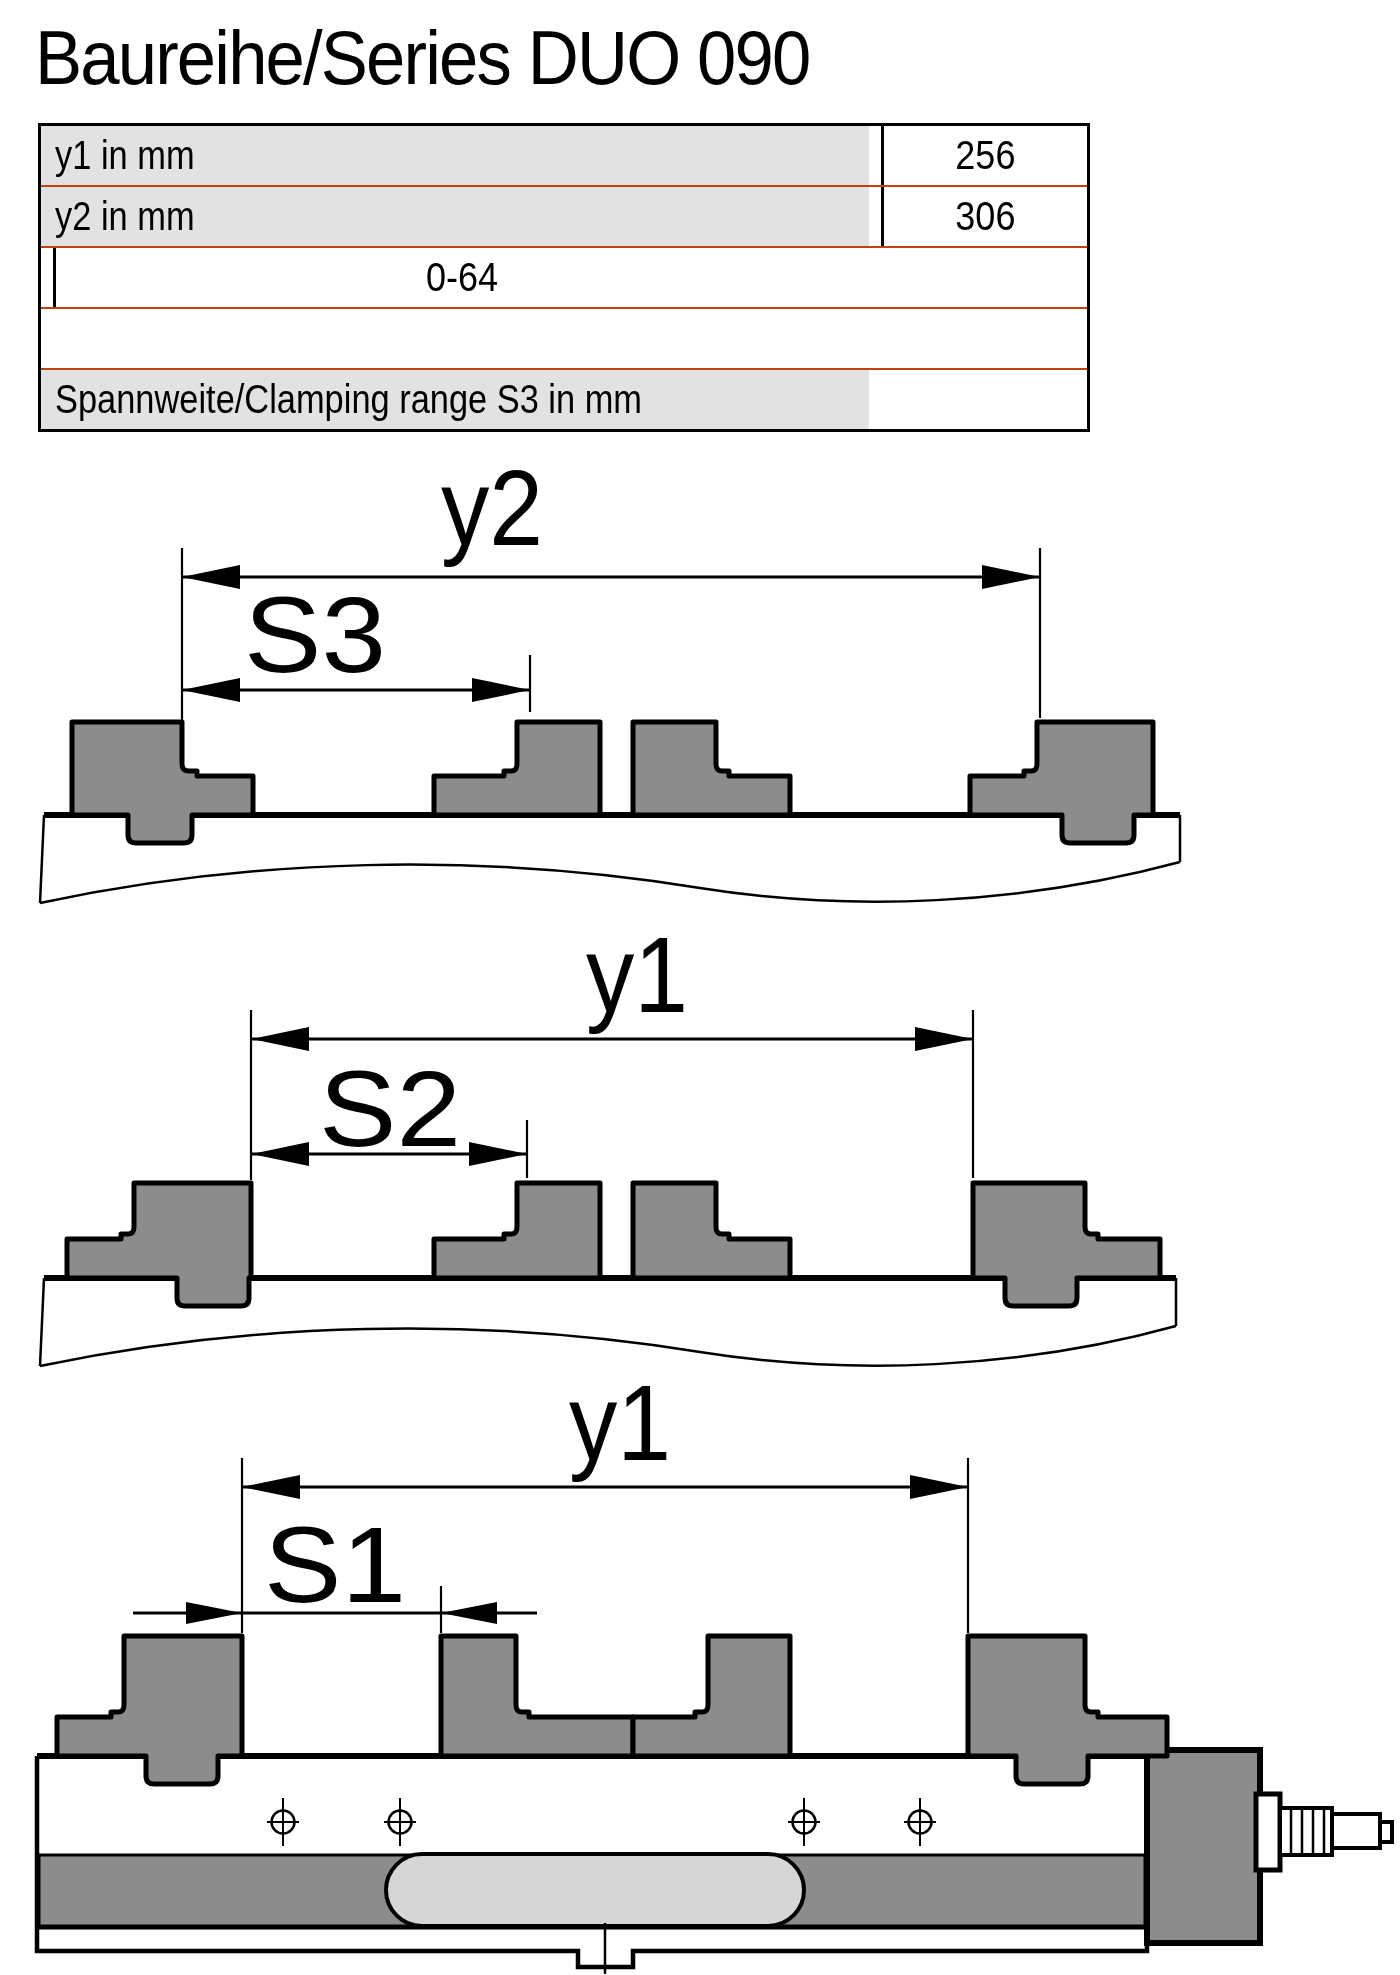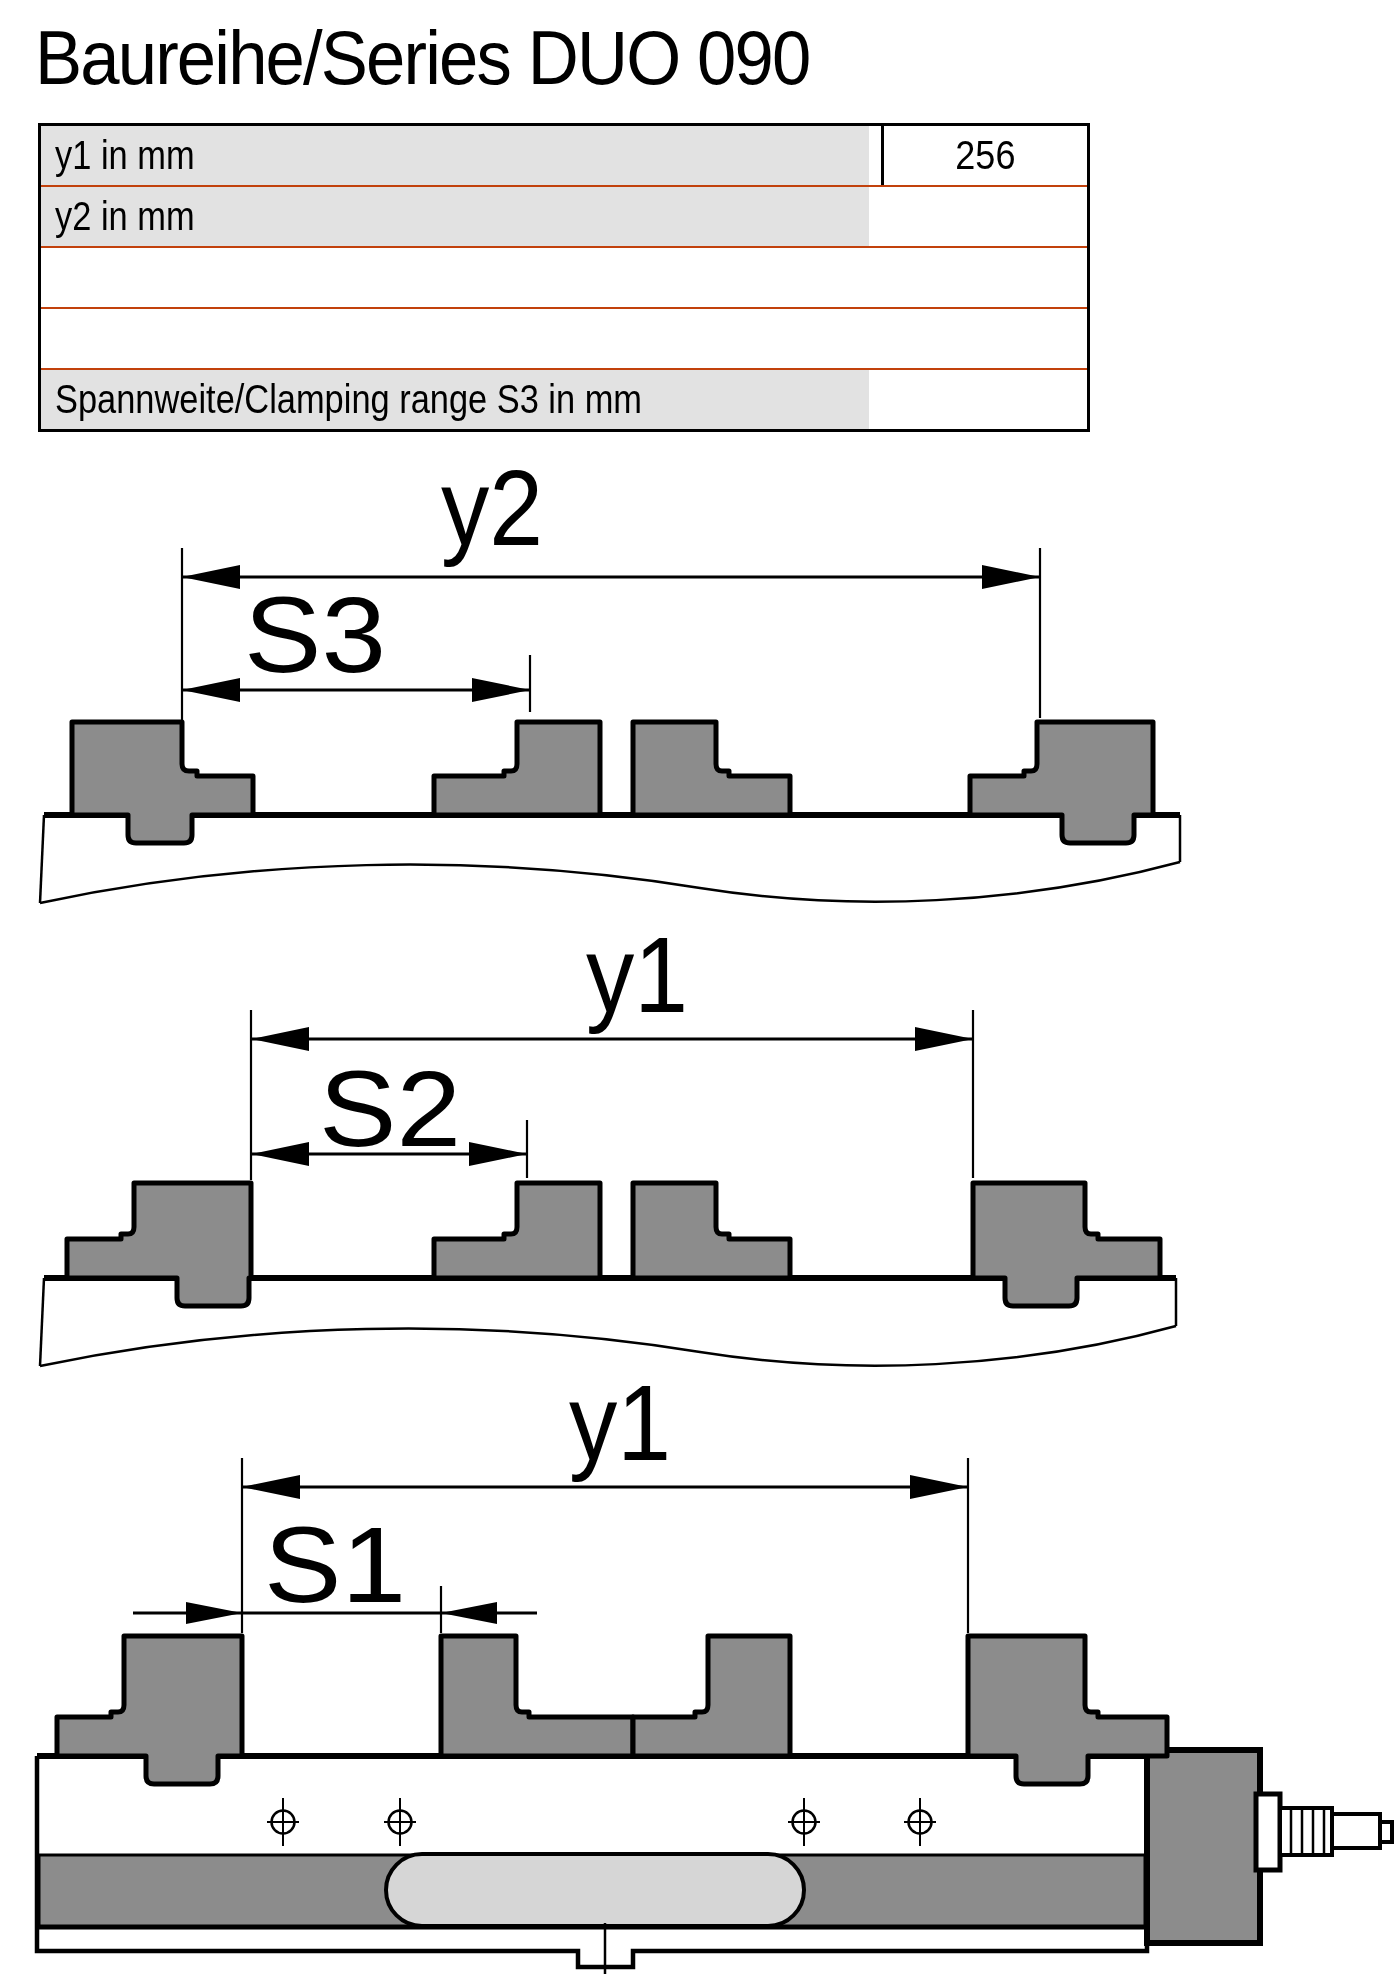--- a/index.html
+++ b/index.html
@@ -37,22 +37,28 @@
         <span class="cond">y1 in mm</span>
       </div>
     <div class="cell value">
         <span class="cond-v">256</span>
       </div>
   </div>
   <div class="spec-row">
     <div class="cell label">
         <span class="cond">y2 in mm</span>
       </div>
+    <div class="cell value">
+        <span class="cond-v">306</span>
+      </div>
   </div>
   <div class="spec-row">
+    <div class="cell value">
+        <span class="cond-v">0-64</span>
+      </div>
   </div>
   <div class="spec-row">
   </div>
   <div class="spec-row">
     <div class="cell label">
         <span class="cond">Spannweite/Clamping range S3 in mm</span>
       </div>
   </div>
 </div>
 

